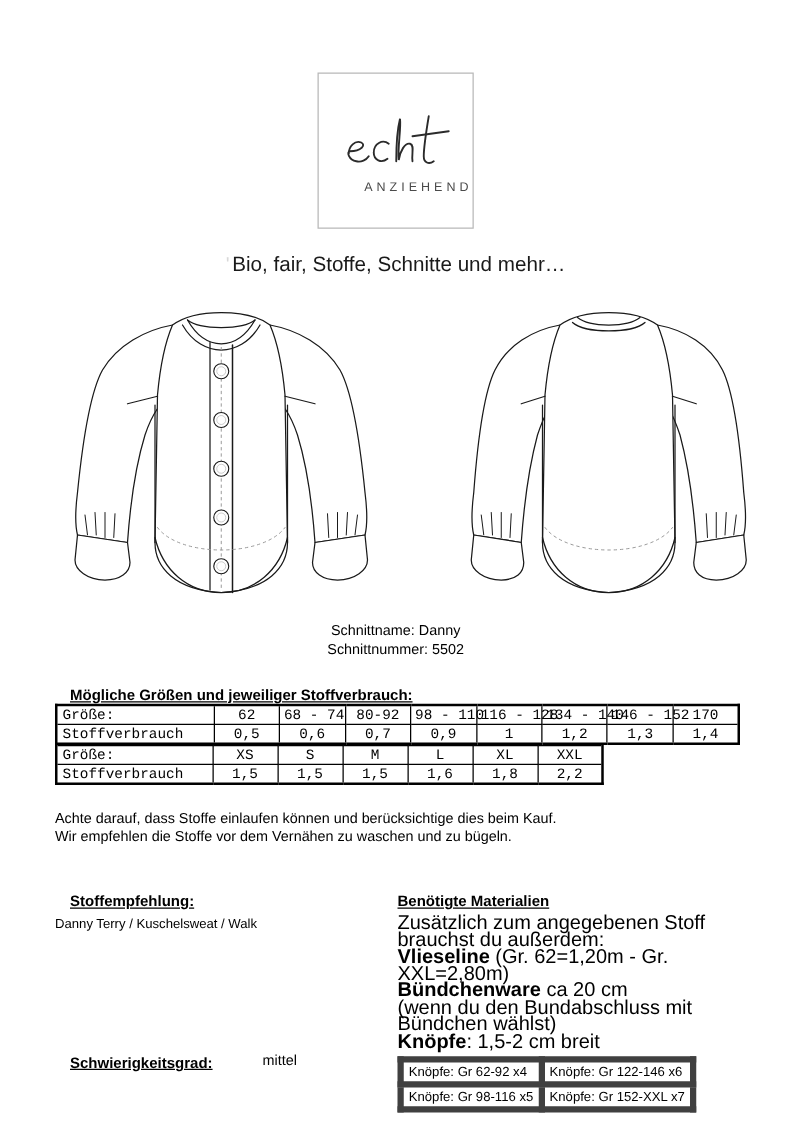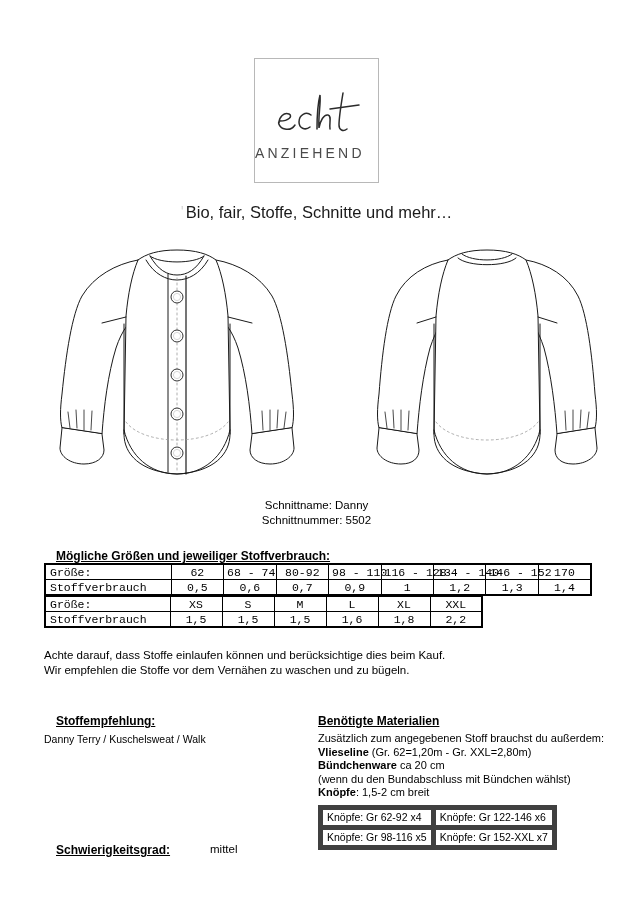--- a/index.html
+++ b/index.html
@@ -35,22 +35,22 @@
     position: absolute;
     left: 0; right: 0;
     top: 28px;
     text-align: center;
   }
   .logo-script svg { display: block; margin: 0 auto; }
   .logo-sub {
     position: absolute;
     left: 0; right: 0;
     top: 86px;
-    text-align: left;
-    font-size: 14px;
+    text-align: right;
+    font-size: 10px;
     letter-spacing: 3.2px;
     color: #4a4a4a;
     font-family: "Liberation Sans", sans-serif;
   }
 
   
   .tagline {
     position: absolute;
     top: 203px;
     left: 0; right: 0;
@@ -154,21 +154,21 @@
     font-size: 10.5px;
     margin-top: 5px;
   }
   .materials-block {
     position: absolute;
     top: 714px;
     left: 318px;
     width: 300px;
   }
   .materials-lines {
-    font-size: 11px;
+    font-size: 16px;
     line-height: 13.5px;
     margin-top: 4px;
   }
   .materials-lines b { font-weight: bold; margin-top: 22px; }
 
   table.buttons-table {
     border-collapse: collapse;
     table-layout: fixed;
     font-size: 10.5px;
     margin-top: 5px;

